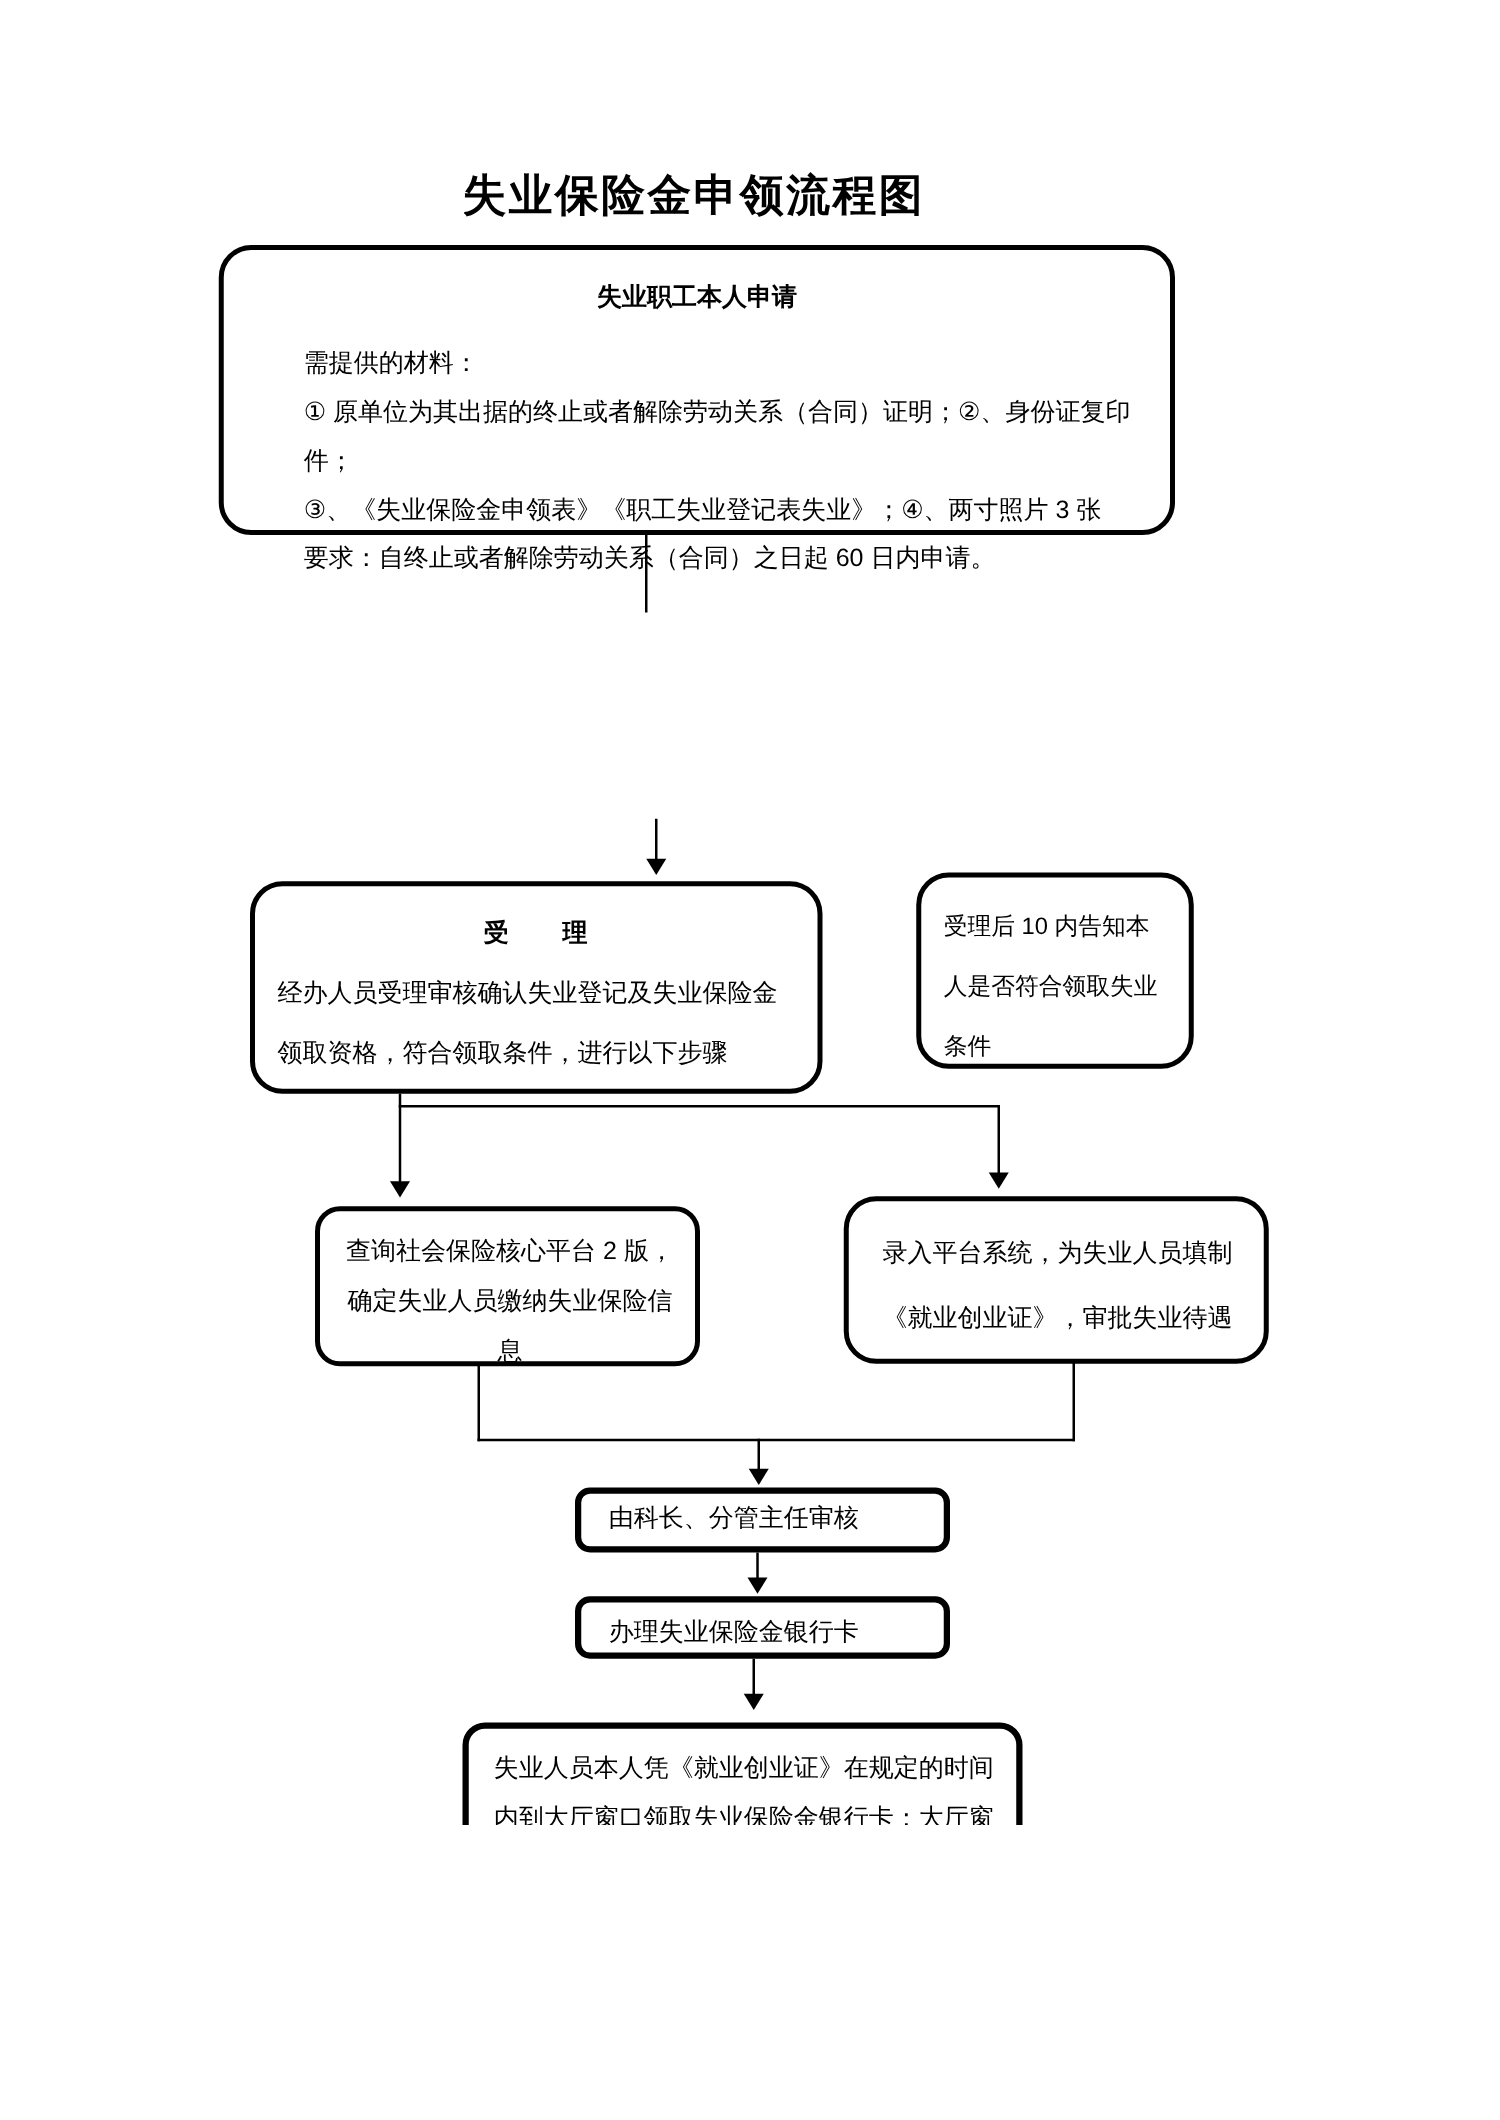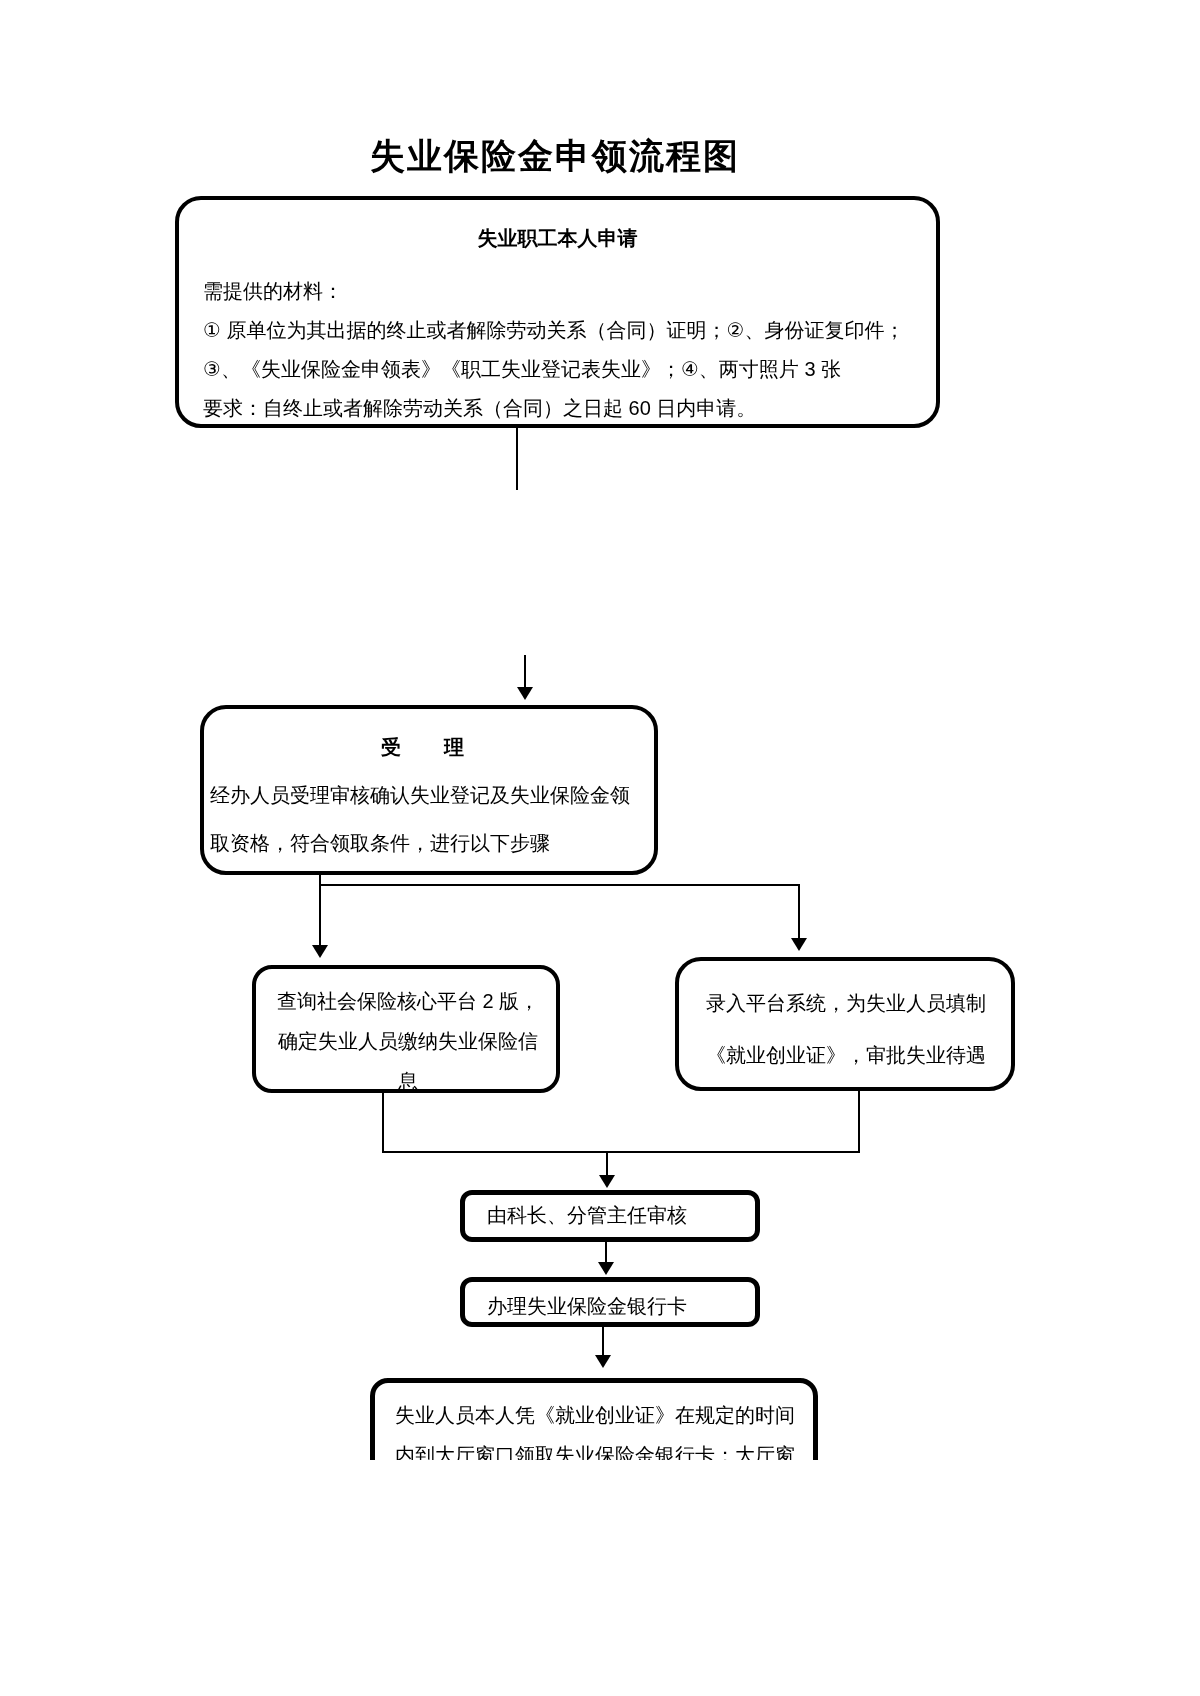--- a/index.html
+++ b/index.html
@@ -33,23 +33,23 @@
   .head{
     position:absolute;width:0;height:0;
     border-left:8px solid transparent;
     border-right:8px solid transparent;
     border-top:13px solid #000;
   }
   .pre{white-space:pre-wrap;}
   
   #box1{left:175px;top:196px;width:765px;height:232px;padding:18px 24px 0 24px;}
   #box1 .center-line{margin-bottom:14px;}
-  #box1 .ln{line-height:39px;}
+  #box1 .ln{line-height:39px;margin-left:40px;}
   #box2{left:160px;top:490px;width:775px;height:165px;padding:16px 22px 0 22px;line-height:52px;}
-  #box3{left:200px;top:705px;width:458px;height:170px;padding:14px 18px 0 6px;line-height:48px;}
+  #box3{left:200px;top:705px;width:458px;height:170px;padding:14px 18px 0 18px;line-height:48px;}
   #box3 .center-line{letter-spacing:1px;}
   #sidebox{left:733px;top:698px;width:222px;height:157px;padding:16px 14px 0 18px;line-height:48px;font-size:19px;}
   #leftbox{left:252px;top:965px;width:308px;height:128px;padding:12px 16px 0 20px;line-height:40px;border-radius:20px;text-align:center;}
   #rightbox{left:675px;top:957px;width:340px;height:134px;padding:16px 14px 0 16px;line-height:52px;text-align:center;border-radius:26px;}
   #box4{left:460px;top:1190px;width:300px;height:52px;padding:0 0 0 22px;border-radius:12px;border-width:5px;}
   #box5{left:460px;top:1277px;width:300px;height:50px;padding:4px 0 0 22px;border-radius:12px;border-width:5px;}
   #box6{left:370px;top:1378px;width:448px;height:122px;padding:12px 18px 0 20px;line-height:40px;border-radius:18px;border-width:5px;}
 </style>
 </head>
 <body>
@@ -70,20 +70,23 @@
 
 
   <div class="v" style="left:524px;top:655px;height:34px;"></div>
   <div class="head" style="left:517px;top:687px;"></div>
 
   <div class="fbox" id="box3">
     <div class="center-line pre">受　　理</div>
     <div>经办人员受理审核确认失业登记及失业保险金领取资格，符合领取条件，进行以下步骤</div>
   </div>
 
+  <div class="fbox" id="sidebox">
+    <div>受理后 10 内告知本人是否符合领取失业条件</div>
+  </div>
 
   <div class="v" style="left:319px;top:875px;height:72px;"></div>
   <div class="head" style="left:312px;top:945px;"></div>
   <div class="h" style="left:319px;top:884px;width:481px;"></div>
   <div class="v" style="left:798px;top:884px;height:56px;"></div>
   <div class="head" style="left:791px;top:938px;"></div>
 
   <div class="fbox" id="leftbox">
     <div>查询社会保险核心平台 2 版，确定失业人员缴纳失业保险信息</div>
   </div>

